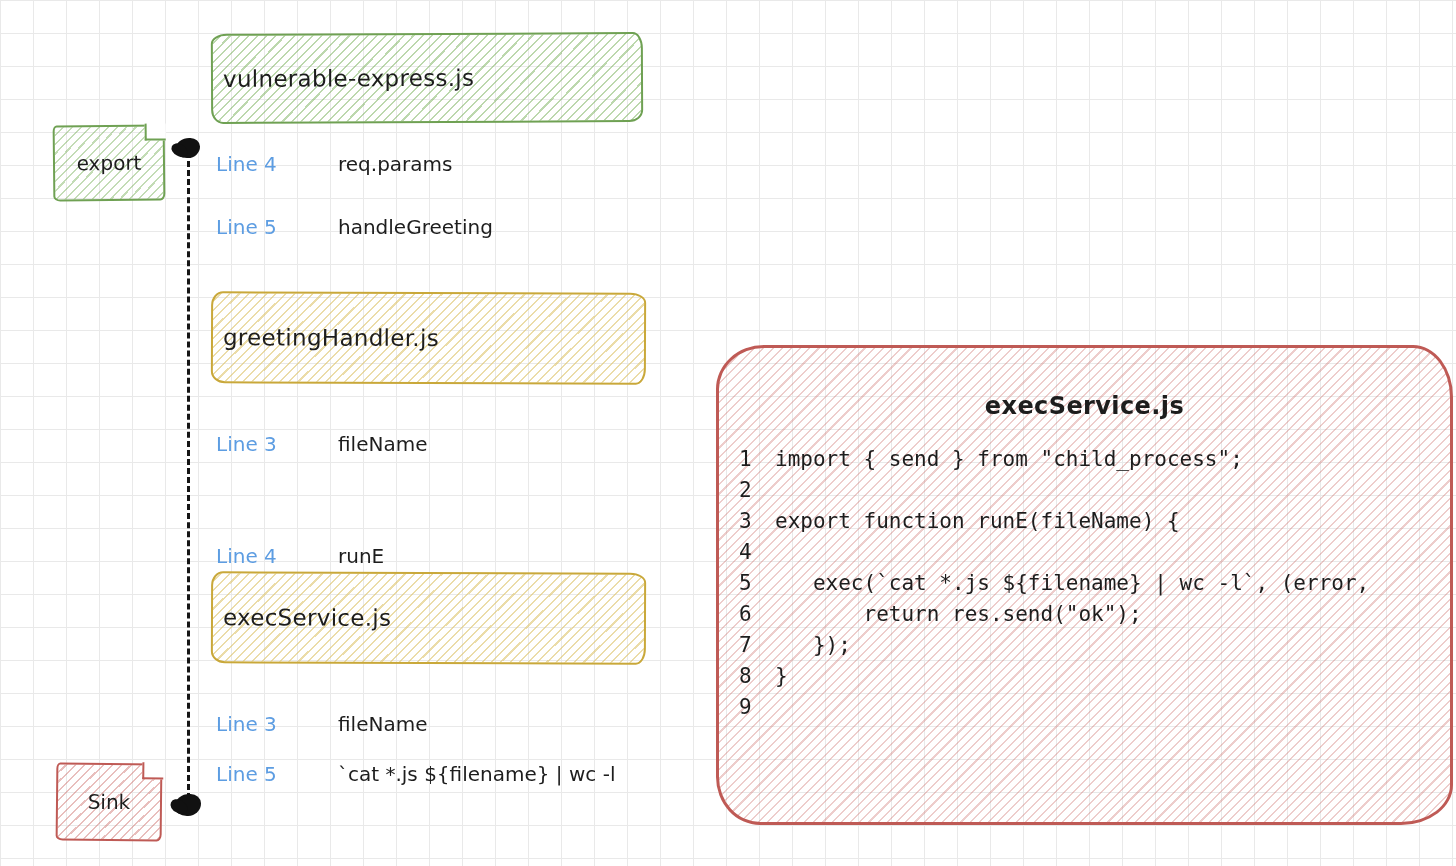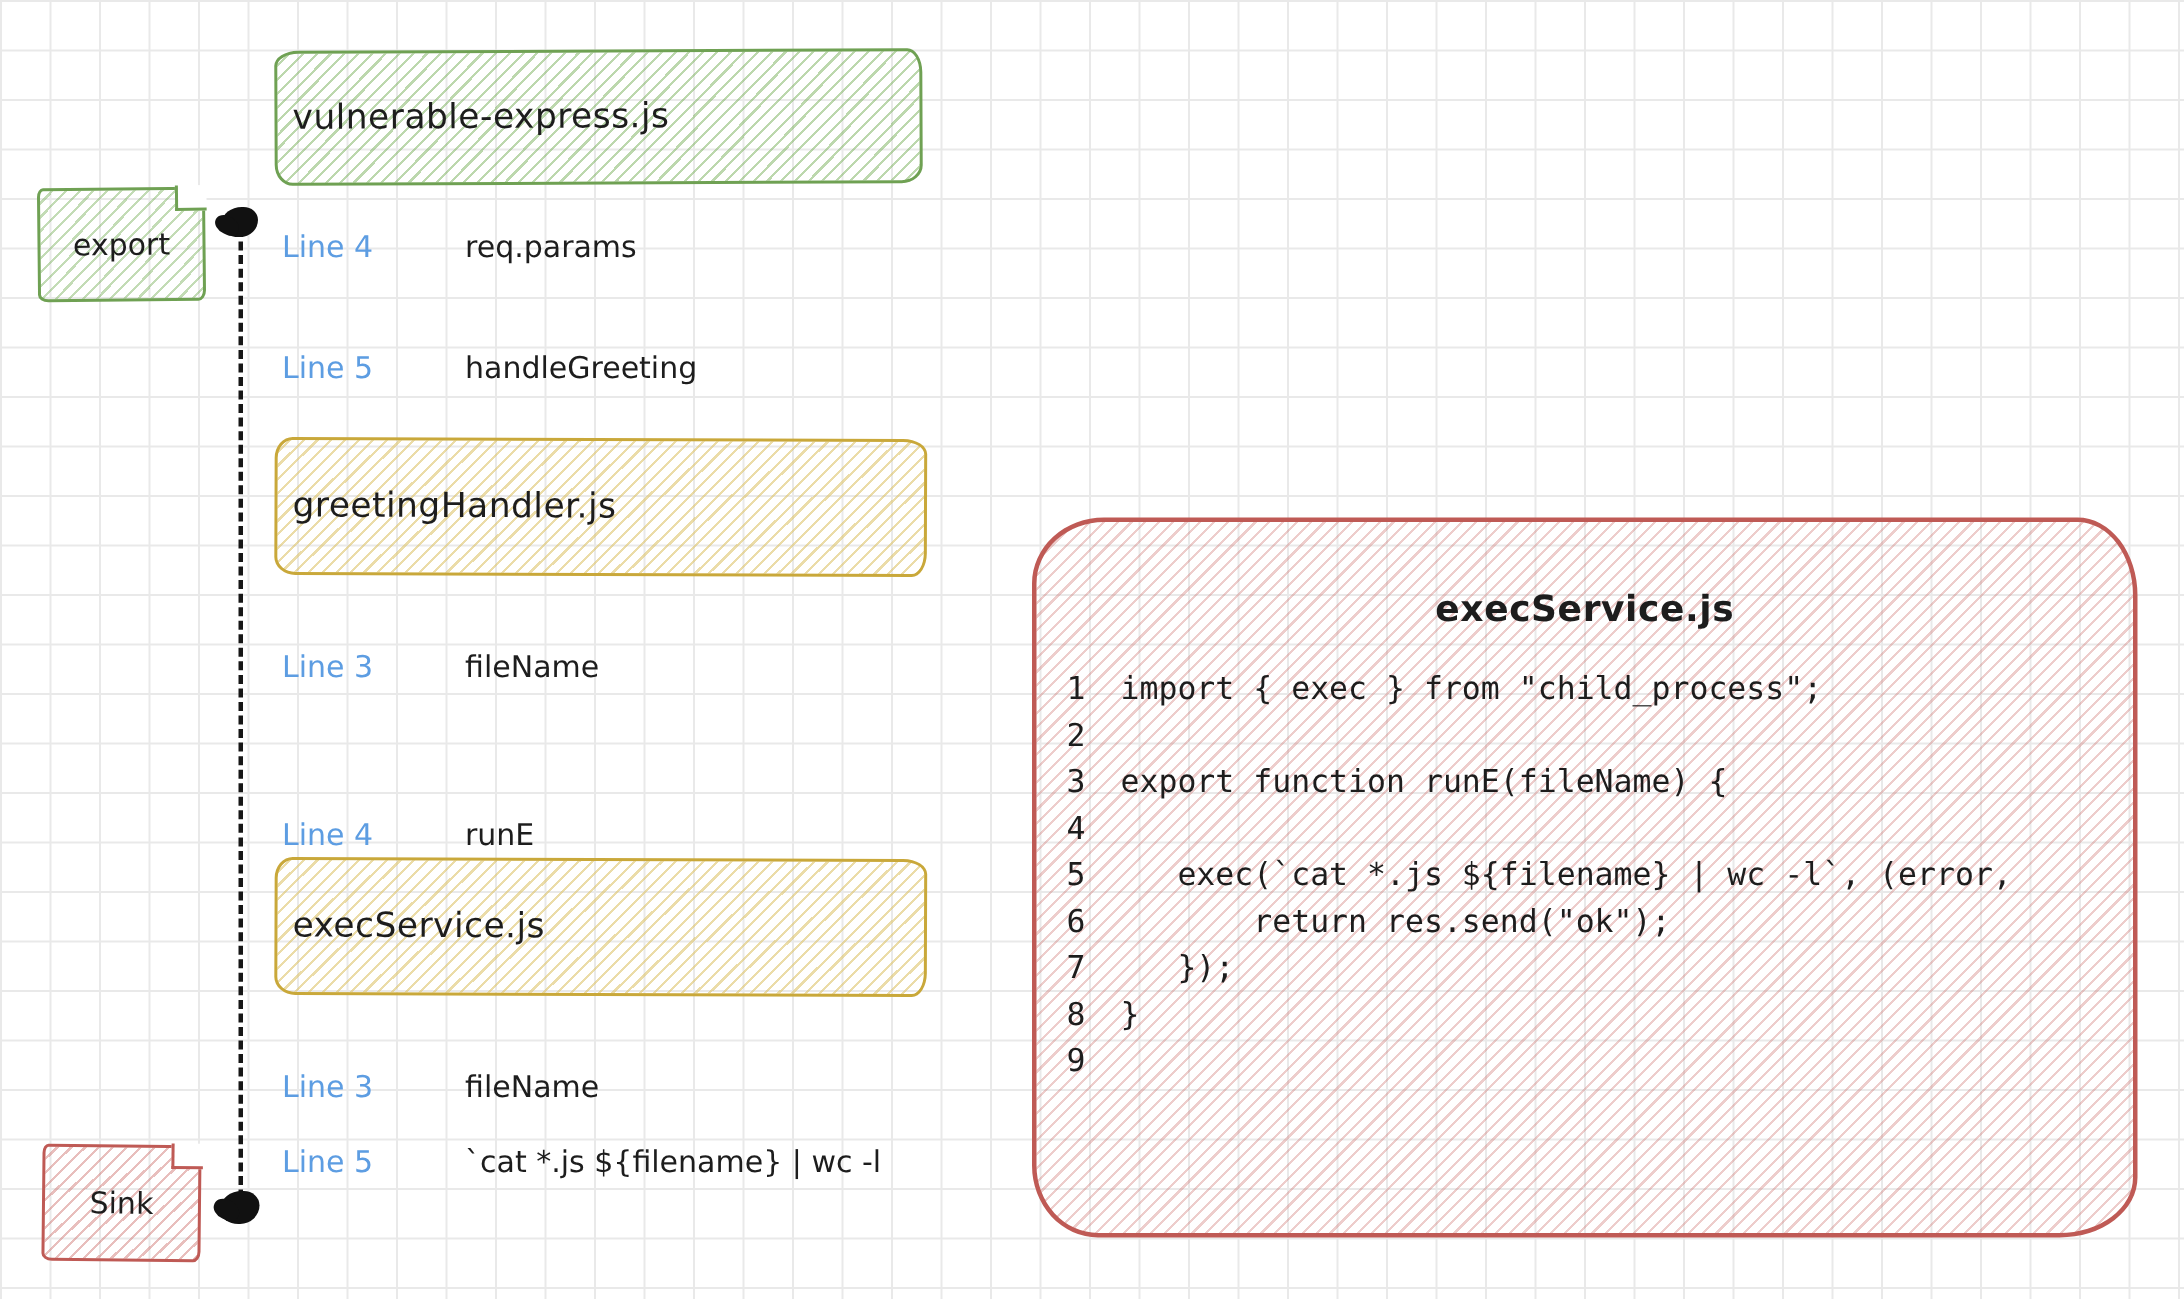--- a/index.html
+++ b/index.html
@@ -13,21 +13,21 @@
   html,body{margin:0;padding:0;}
   body{
     width:1456px;height:866px;position:relative;overflow:hidden;
     font-family:"DejaVu Sans", sans-serif;color:var(--ink);
     background-color:#ffffff;
     background-image:
       linear-gradient(to right,#e9e9e9 1px,transparent 1px),
       linear-gradient(to bottom,#e9e9e9 1px,transparent 1px);
     background-size:33px 33px;
   }
-  #canvas{position:absolute;inset:0;}
+  #canvas{position:absolute;inset:0;margin-left:28px;}
 
   
   .file-box{
     position:absolute;display:flex;align-items:center;
     border:2.5px solid;padding-left:10px;
     font-size:23px;letter-spacing:.3px;
   }
   .file-box .file-label{white-space:nowrap;}
   .box-green{
     border-color:var(--green);
@@ -119,21 +119,21 @@
     <span>export</span>
   </div>
 
   <div class="dashline"></div>
   <div class="scribble" style="left:148px;top:138px;width:24px;height:20px;"></div>
   <div class="scribble" style="left:147px;top:794px;width:26px;height:22px;"></div>
 
   <div class="trace-row" style="top:152px;">
     <span class="line-ref">Line 4</span><span class="line-val">req.params</span>
   </div>
-  <div class="trace-row" style="top:233px;">
+  <div class="trace-row" style="top:215px;">
     <span class="line-ref">Line 5</span><span class="line-val">handleGreeting</span>
   </div>
 
   <div class="file-box box-yellow" style="left:183px;top:292px;width:435px;height:92px;">
     <span class="file-label">greetingHandler.js</span>
   </div>
 
   <div class="trace-row" style="top:432px;">
     <span class="line-ref">Line 3</span><span class="line-val">fileName</span>
   </div>
@@ -153,21 +153,21 @@
   </div>
 
   <div class="note note-sink" style="left:28px;top:763px;width:106px;height:78px;">
     <span>Sink</span>
   </div>
 
   <div class="code-panel">
     <div class="code-title">execService.js</div>
     <div class="code-lines">
       <div class="code-row">
-        <span class="code-num">1</span><span class="code-text">import { exec } from "child_process";</span>
+        <span class="code-num">1</span><span class="code-text">import { send } from "child_process";</span>
       </div>
       <div class="code-row">
         <span class="code-num">2</span><span class="code-text"></span>
       </div>
       <div class="code-row">
         <span class="code-num">3</span><span class="code-text">export function runE(fileName) {</span>
       </div>
       <div class="code-row">
         <span class="code-num">4</span>
       </div>

